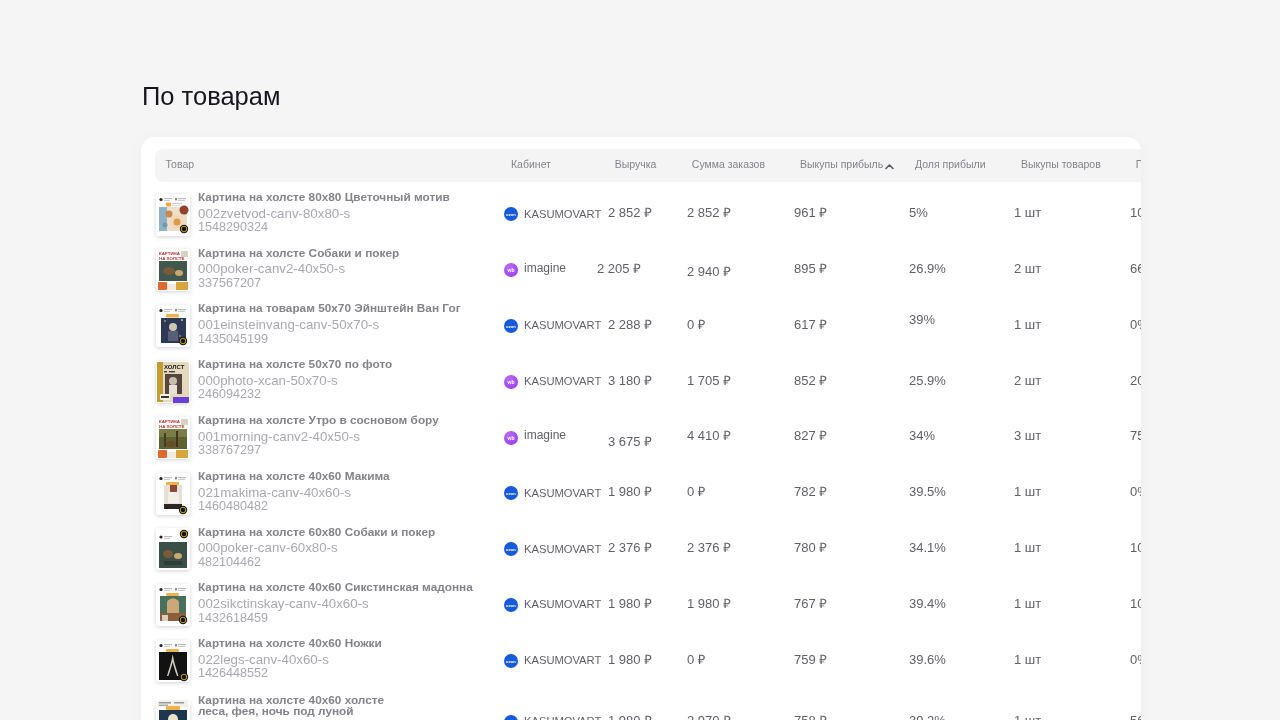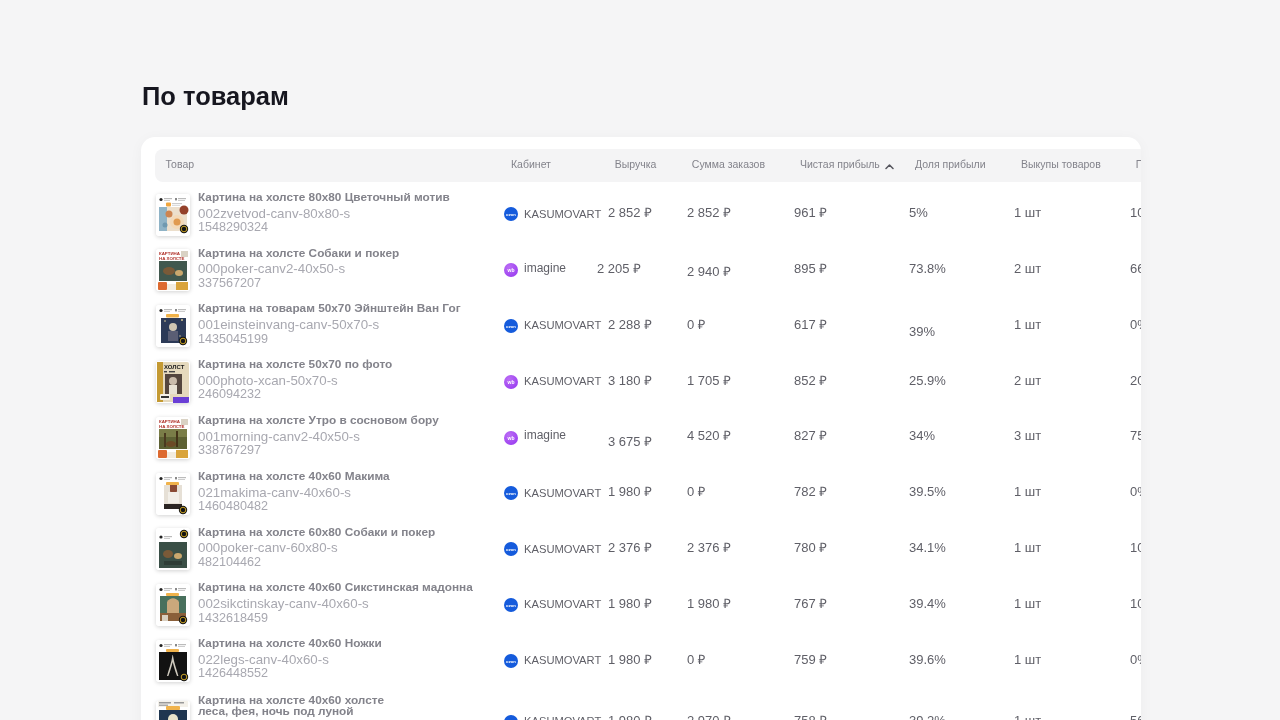--- a/index.html
+++ b/index.html
@@ -1,37 +1,37 @@
 <!DOCTYPE html>
 <html><head><meta charset="utf-8">
 <style>
 *{margin:0;padding:0;box-sizing:border-box}
 html,body{width:1280px;height:720px;overflow:hidden;background:#f5f5f6;font-family:"Liberation Sans",sans-serif}
 #page{position:relative;width:1280px;height:720px}
-h1{position:absolute;left:142px;top:82px;font-size:25.5px;font-weight:700;color:#16161f;letter-spacing:0}
+h1{position:absolute;left:142px;top:82px;font-size:25.5px;font-weight:400;color:#16161f;letter-spacing:0}
 #card{position:absolute;left:141px;top:136.5px;width:1000px;height:600px;background:#fff;border-radius:14px;overflow:hidden;box-shadow:0 2px 14px rgba(0,0,0,.04)}
 #band{position:absolute;left:14px;top:12px;width:1030px;height:33px;background:#f4f4f5;border-radius:8px}
 .hl{position:absolute;top:22.6px;font-size:10.5px;line-height:11px;color:#83838b;white-space:nowrap}
 .row{position:absolute;left:0;width:1030px;height:55.8px}
 .tt{position:absolute;font-size:11.8px;line-height:11.8px;font-weight:700;color:#83838b;white-space:nowrap}
 .sku{position:absolute;font-size:13.3px;line-height:13.3px;color:#a8a8b0;white-space:nowrap}
 .pid{position:absolute;font-size:12.6px;line-height:12.6px;color:#a8a8b0;white-space:nowrap}
 .val{position:absolute;font-size:13px;line-height:13px;color:#5f5f67;white-space:nowrap}
 .cab{font-size:11.6px;line-height:11.6px;transform:scaleX(0.965);transform-origin:0 50%}
 </style></head>
 <body>
 <div id="page">
 <h1>По товарам</h1>
 <div id="card">
 <div id="band"></div>
 <div class="hl" style="left:24.5px">Товар</div>
       <div class="hl" style="left:370px">Кабинет</div>
       <div class="hl" style="left:473.8px">Выручка</div>
       <div class="hl" style="left:550.8px">Сумма заказов</div>
-      <div class="hl" style="left:659px">Чистая прибыль</div>
+      <div class="hl" style="left:659px">Выкупы прибыль</div>
       <div class="hl" style="left:774px">Доля прибыли</div>
       <div class="hl" style="left:880px">Выкупы товаров</div>
       <div class="hl" style="left:994.8px">Процент выкупа</div>
       <svg style="position:absolute;left:744px;top:27px" width="9" height="6" viewBox="0 0 9 6">
         <path d="M1 4.5 L4.5 1 L8 4.5" fill="none" stroke="#55555d" stroke-width="1.5" stroke-linecap="round" stroke-linejoin="round"></path>
       </svg>
 <div class="row" style="top:50.0px">
         <div style="position:absolute;left:15px;top:7px;width:34px;height:42px;border-radius:3px;overflow:hidden;box-shadow:0 1px 4px rgba(0,0,0,.18)">
           <svg width="34" height="42" viewBox="0 0 34 42" style="position:absolute;left:0;top:0">
             <rect x="0" y="0" width="34" height="42" rx="3" fill="#fff"></rect>
@@ -100,21 +100,21 @@
               </radialGradient>
             </defs>
             <circle cx="7" cy="7" r="7" fill="url(#wbg)"></circle>
             <text x="7" y="9" font-size="5" fill="#fff" text-anchor="middle" font-family="Liberation Sans" font-weight="bold">wb</text>
           </svg>
         </div>
         <div class="val cab" style="left:383px;top:19.3px;font-size:12px;line-height:12px;transform:none">imagine</div>
         <div class="val" style="left:456px;top:19.8px">2 205 ₽</div>
         <div class="val" style="left:546px;top:23px">2 940 ₽</div>
         <div class="val" style="left:653px;top:19.8px">895 ₽</div>
-        <div class="val" style="left:768px;top:19.8px">73.8%</div>
+        <div class="val" style="left:768px;top:19.8px">26.9%</div>
         <div class="val" style="left:873px;top:19.8px">2 шт</div>
         <div class="val" style="left:989px;top:19.8px">66%</div>
       </div>
       <div class="row" style="top:161.6px">
         <div style="position:absolute;left:15px;top:7px;width:34px;height:42px;border-radius:3px;overflow:hidden;box-shadow:0 1px 4px rgba(0,0,0,.18)">
           <svg width="34" height="42" viewBox="0 0 34 42" style="position:absolute;left:0;top:0">
             <rect x="0" y="0" width="34" height="42" rx="3" fill="#fff"></rect>
             <circle cx="5" cy="5.5" r="1.6" fill="#222"></circle>
             <rect x="8" y="4" width="8" height="1.2" fill="#bbb"></rect>
             <rect x="8" y="6" width="6" height="1" fill="#ccc"></rect>
@@ -138,21 +138,21 @@
         <div style="position:absolute;left:363px;top:20.9px;width:14px;height:14px">
           <svg width="14" height="14" viewBox="0 0 14 14" style="position:absolute;left:0;top:0">
             <circle cx="7" cy="7" r="7" fill="#155bdc"></circle>
             <text x="7" y="8.8" font-size="4.2" fill="#fff" text-anchor="middle" font-family="Liberation Sans" font-weight="bold">ozon</text>
           </svg>
         </div>
         <div class="val cab" style="left:383px;top:21.3px">KASUMOVART</div>
         <div class="val" style="left:467px;top:19.8px">2 288 ₽</div>
         <div class="val" style="left:546px;top:19.8px">0 ₽</div>
         <div class="val" style="left:653px;top:19.8px">617 ₽</div>
-        <div class="val" style="left:768px;top:27px">39%</div>
+        <div class="val" style="left:768px;top:15px">39%</div>
         <div class="val" style="left:873px;top:19.8px">1 шт</div>
         <div class="val" style="left:989px;top:19.8px">0%</div>
       </div>
       <div class="row" style="top:217.4px">
         <div style="position:absolute;left:15px;top:7px;width:34px;height:42px;border-radius:3px;overflow:hidden;box-shadow:0 1px 4px rgba(0,0,0,.18)">
           <svg width="34" height="42" viewBox="0 0 34 42" style="position:absolute;left:0;top:0">
             <rect x="0" y="0" width="34" height="42" rx="3" fill="#fff"></rect>
             <rect x="1" y="1" width="32" height="40" rx="2" fill="#e5d9bd"></rect>
             <rect x="1" y="1" width="6" height="40" fill="#c49a33"></rect>
             <text x="8" y="8" font-size="6" font-weight="bold" fill="#1a1a1a" font-family="Liberation Sans">ХОЛСТ</text>
@@ -217,21 +217,21 @@
                 <stop offset="0%" stop-color="#bb6df5"></stop>
                 <stop offset="100%" stop-color="#9a3df0"></stop>
               </radialGradient>
             </defs>
             <circle cx="7" cy="7" r="7" fill="url(#wbg)"></circle>
             <text x="7" y="9" font-size="5" fill="#fff" text-anchor="middle" font-family="Liberation Sans" font-weight="bold">wb</text>
           </svg>
         </div>
         <div class="val cab" style="left:383px;top:19.3px;font-size:12px;line-height:12px;transform:none">imagine</div>
         <div class="val" style="left:467px;top:25px">3 675 ₽</div>
-        <div class="val" style="left:546px;top:19.8px">4 520 ₽</div>
+        <div class="val" style="left:546px;top:19.8px">4 410 ₽</div>
         <div class="val" style="left:653px;top:19.8px">827 ₽</div>
         <div class="val" style="left:768px;top:19.8px">34%</div>
         <div class="val" style="left:873px;top:19.8px">3 шт</div>
         <div class="val" style="left:989px;top:19.8px">75%</div>
       </div>
       <div class="row" style="top:329.0px">
         <div style="position:absolute;left:15px;top:7px;width:34px;height:42px;border-radius:3px;overflow:hidden;box-shadow:0 1px 4px rgba(0,0,0,.18)">
           <svg width="34" height="42" viewBox="0 0 34 42" style="position:absolute;left:0;top:0">
             <rect x="0" y="0" width="34" height="42" rx="3" fill="#fff"></rect>
             <circle cx="5" cy="5.5" r="1.6" fill="#222"></circle>

